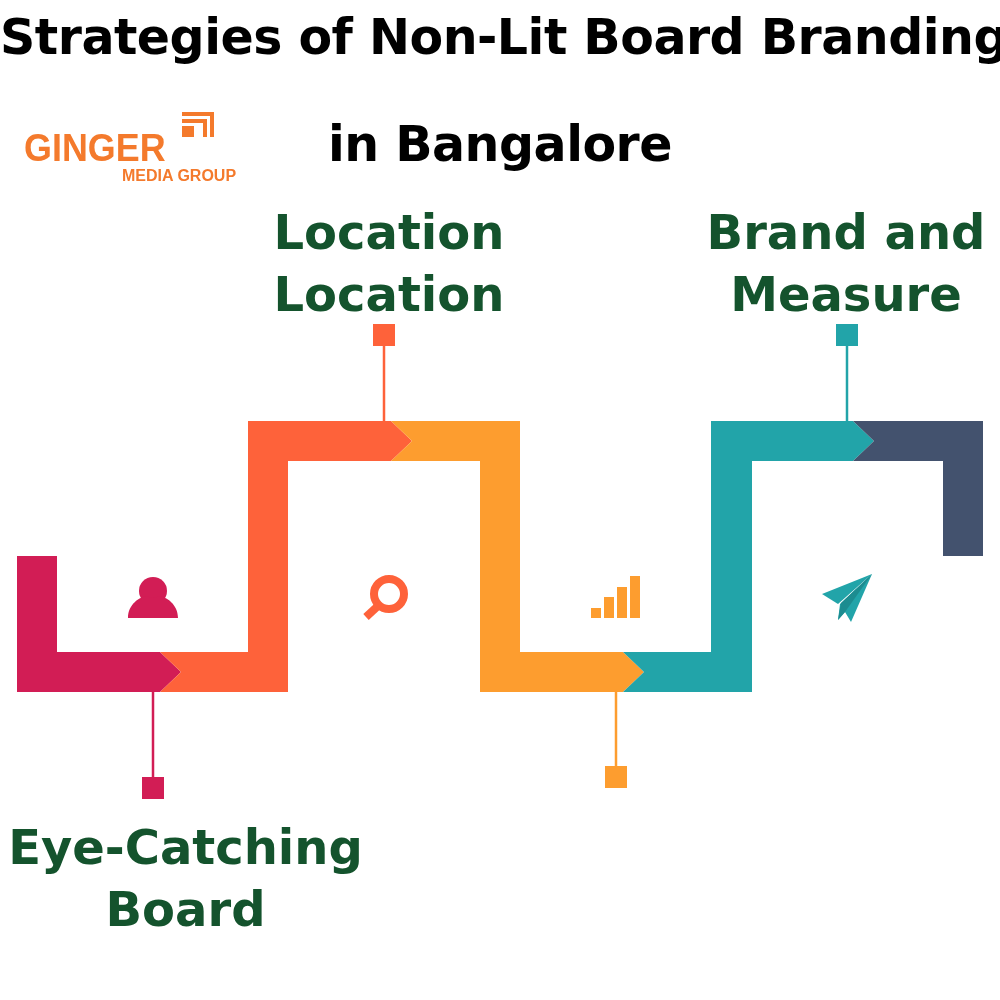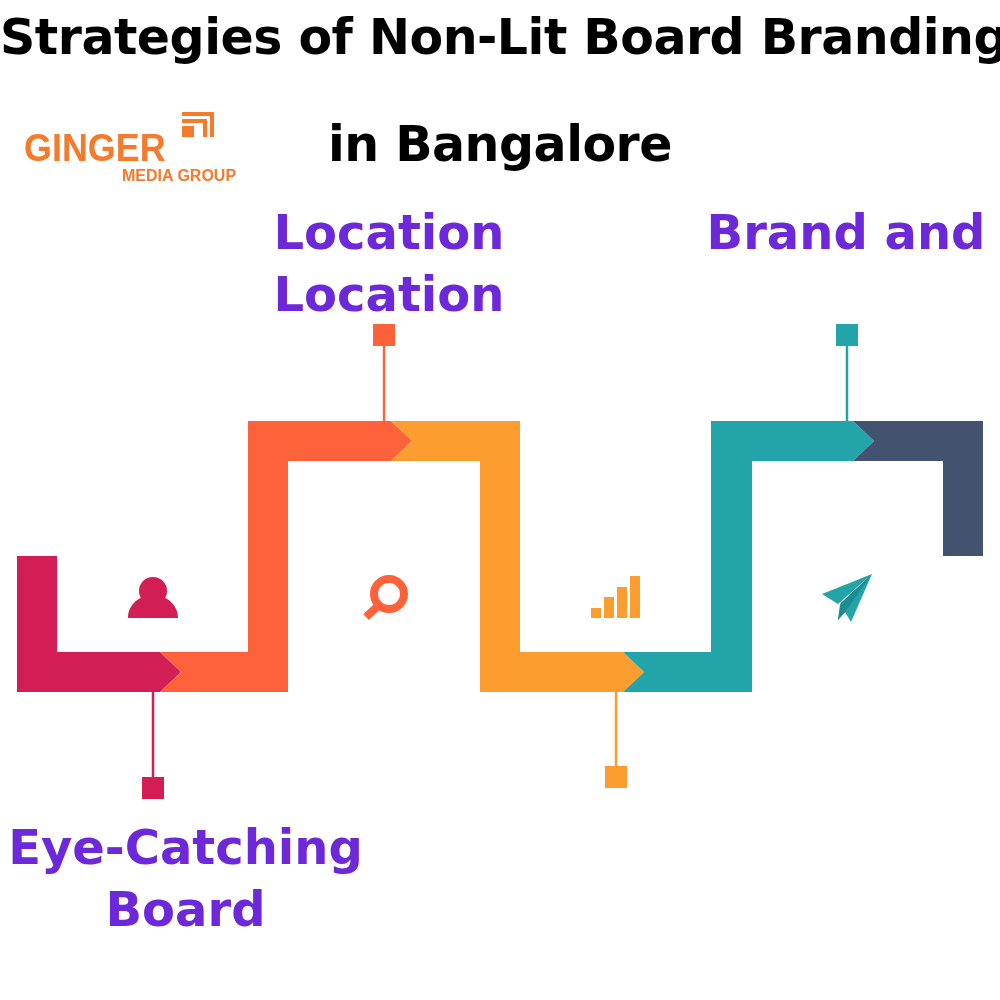--- a/index.html
+++ b/index.html
@@ -10,21 +10,21 @@
            white-space: nowrap; line-height: 60px; }
   .title.l1 { top: 8px; }
   .title.l2 { top: 69px; margin-top: 46px; }
   .logo { position: absolute; left: 24px; top: 108px; width: 195px; height: 72px; }
   .logo-word { position: absolute; left: 0; top: 20px; font-family: "Liberation Sans", sans-serif;
                font-weight: bold; font-size: 39px; color: #f47a2c; letter-spacing: 0px; line-height: 40px;
                transform: scaleX(0.92); transform-origin: left top; }
   .logo-sub { position: absolute; left: 98px; top: 59px; font-family: "Liberation Sans", sans-serif;
               font-weight: bold; font-size: 16px; color: #f47a2c; white-space: nowrap; }
   .logo-mark { position: absolute; left: 158px; top: 4px; width: 32px; height: 26px; }
-  .label { position: absolute; text-align: center; font-weight: bold; color: #6d28d9;
+  .label { position: absolute; text-align: center; font-weight: bold; color: #14532d;
            font-size: 48px; line-height: 62px; white-space: nowrap; }
   #diagram { position: absolute; left: 0; top: 0; width: 1000px; height: 1000px; }
 </style>
 </head>
 <body>
 
 <div>
   <div class="title l1">Strategies of  Non-Lit Board Branding</div>
   <div class="title l2">in Bangalore</div>
 </div>
@@ -104,13 +104,14 @@
   <div>Board</div>
 </div>
 <div class="label" style="left:234px; top:201px; width:310px;">
   <div>Location</div>
   <div>Location</div>
 </div>
 <div class="label" style="left:440px; top:806px; width:352px;">
 </div>
 <div class="label" style="left:700px; top:201px; width:292px;">
   <div>Brand and</div>
+  <div>Measure</div>
 </div>
 
 </body></html>

